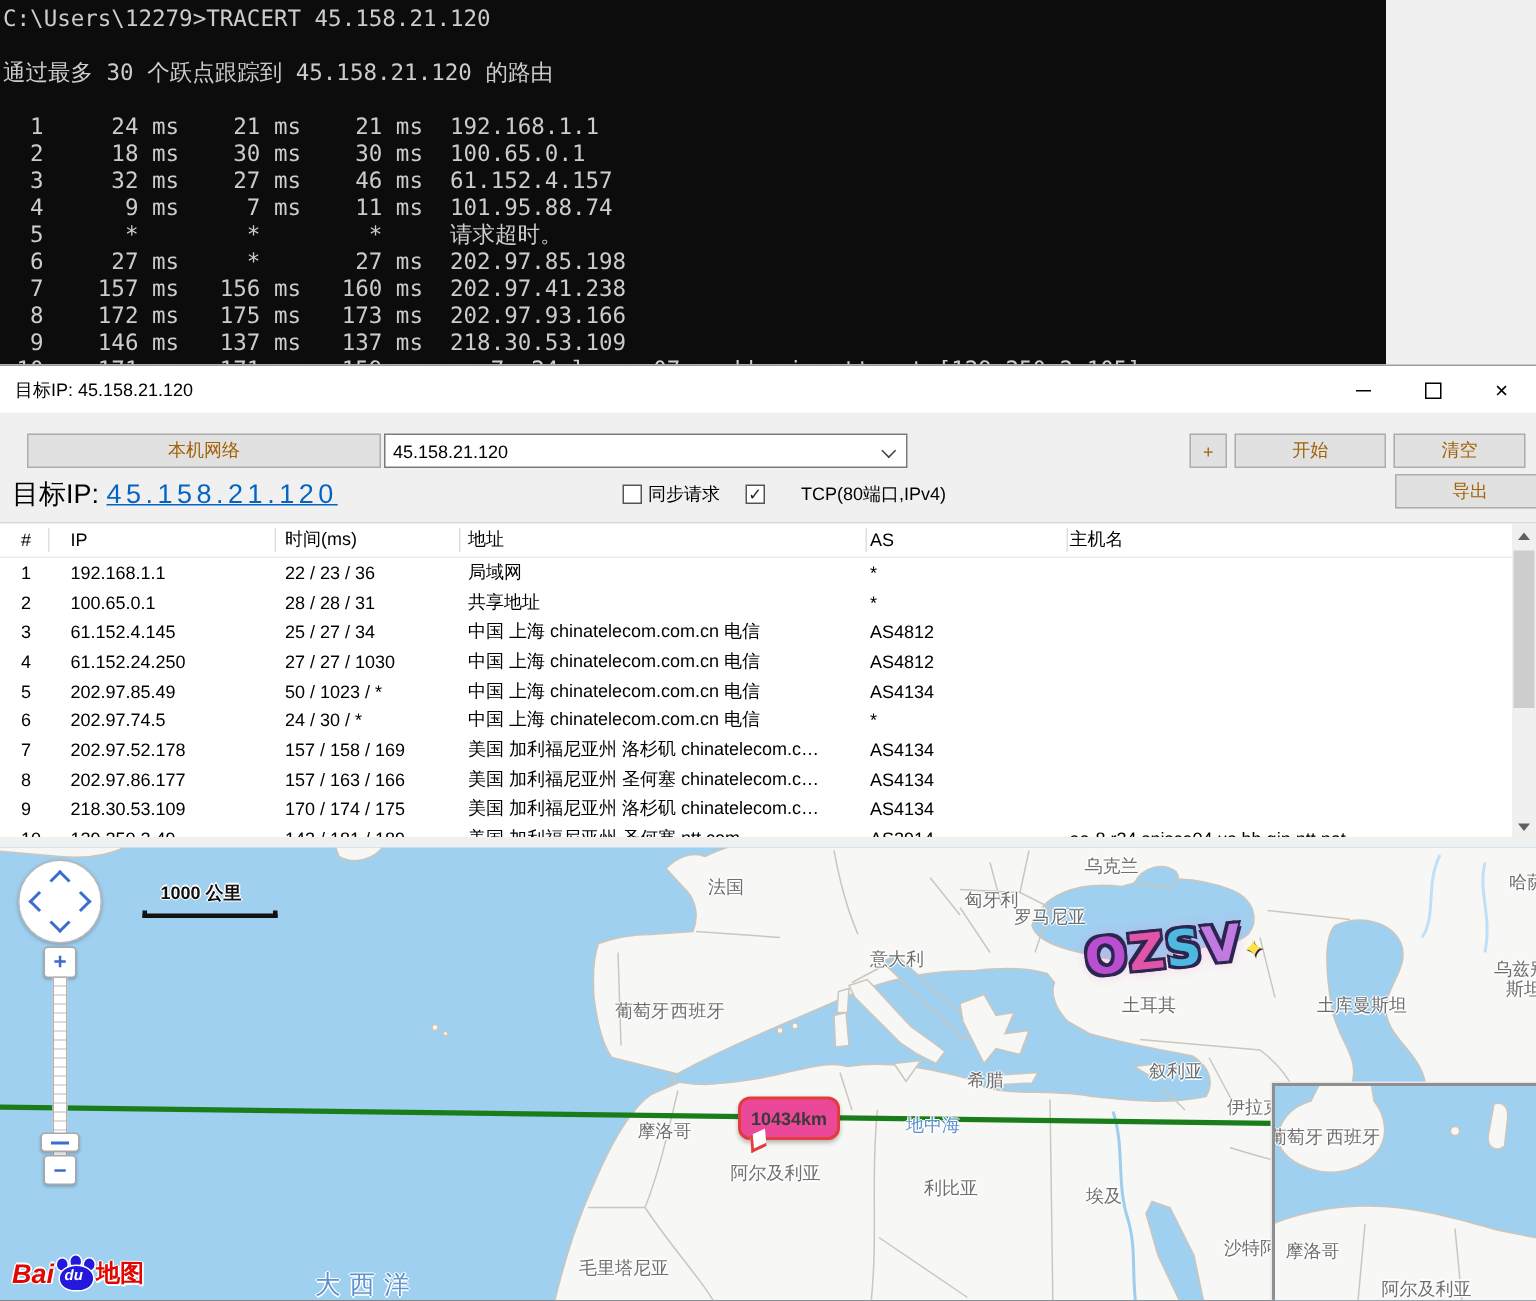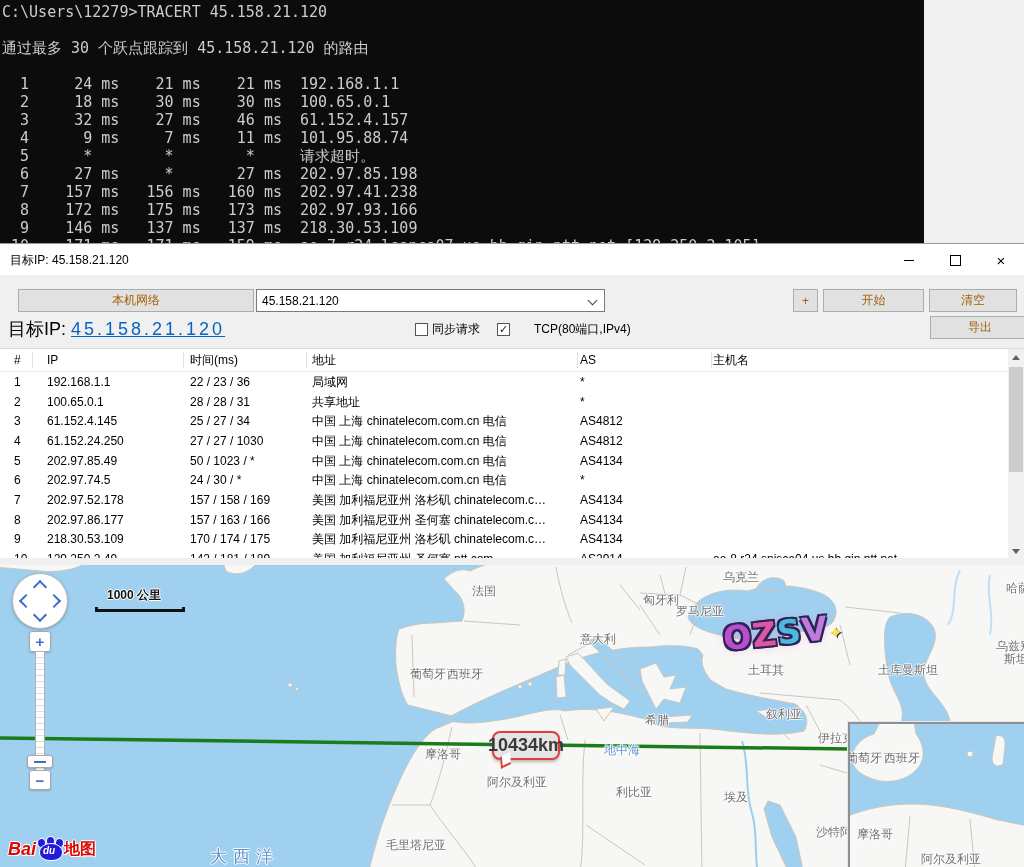--- a/index.html
+++ b/index.html
@@ -84,23 +84,23 @@
   
   .scale{position:absolute;left:95px;top:22px;}
   .scale .stext{font-size:12px;font-weight:bold;color:#111;text-shadow:1px 0 0 #fff,-1px 0 0 #fff,0 1px 0 #fff,0 -1px 0 #fff;margin-left:12px;}
   .scale .sbar{margin-top:3px;width:90px;height:5px;border-left:3px solid #111;border-right:3px solid #111;
                border-bottom:3px solid #111;box-sizing:border-box;}
   
   .fullscreen-btn{position:absolute;left:903px;top:18px;width:97px;height:34px;background:#fff;
                   border:1px solid #8f8f8f;border-radius:2px;box-shadow:0 1px 3px rgba(0,0,0,.25);
                   display:flex;align-items:center;justify-content:center;font-size:15px;color:#2b2b2b;}
   
-  .dist-tip{position:absolute;left:492px;top:166px;width:64px;height:25px;background:#e5e5e5;border:2px solid #e23c3c;
+  .dist-tip{position:absolute;left:492px;top:166px;width:64px;height:25px;background:#ec4899;border:2px solid #e23c3c;
             border-radius:8px;box-shadow:0 2px 3px rgba(0,0,0,.25);display:flex;align-items:center;justify-content:center;
-            font-size:18px;font-weight:bold;color:#3a3a3a;}
+            font-size:12px;font-weight:bold;color:#3a3a3a;}
   .dist-tail{position:absolute;left:500px;top:190px;width:9px;height:9px;background:#fff;
              border-left:2px solid #e23c3c;border-bottom:2px solid #e23c3c;transform:rotate(-25deg) skewX(-20deg);}
   
   .ozsv{position:absolute;left:723px;top:48px;transform:rotate(-6deg);font-family:"DejaVu Sans",sans-serif;
         font-weight:bold;font-size:33px;letter-spacing:1px;white-space:nowrap;
         text-shadow:2px 2px 0 #2b2550,-2px 2px 0 #2b2550,2px -2px 0 #2b2550,-2px -2px 0 #2b2550,0 0 9px rgba(240,120,220,.6);}
   .ozsv .l1{color:#b94fd0;} .ozsv .l2{color:#e055a8;} .ozsv .l3{color:#4db8e0;} .ozsv .l4{color:#c07ae0;}
   .ozsv .spark{color:#ffe24a;font-size:17px;text-shadow:1px 1px 0 #2b2550;}
   
   .bdlogo{position:absolute;left:8px;top:271px;display:flex;align-items:flex-end;text-align:center;}

